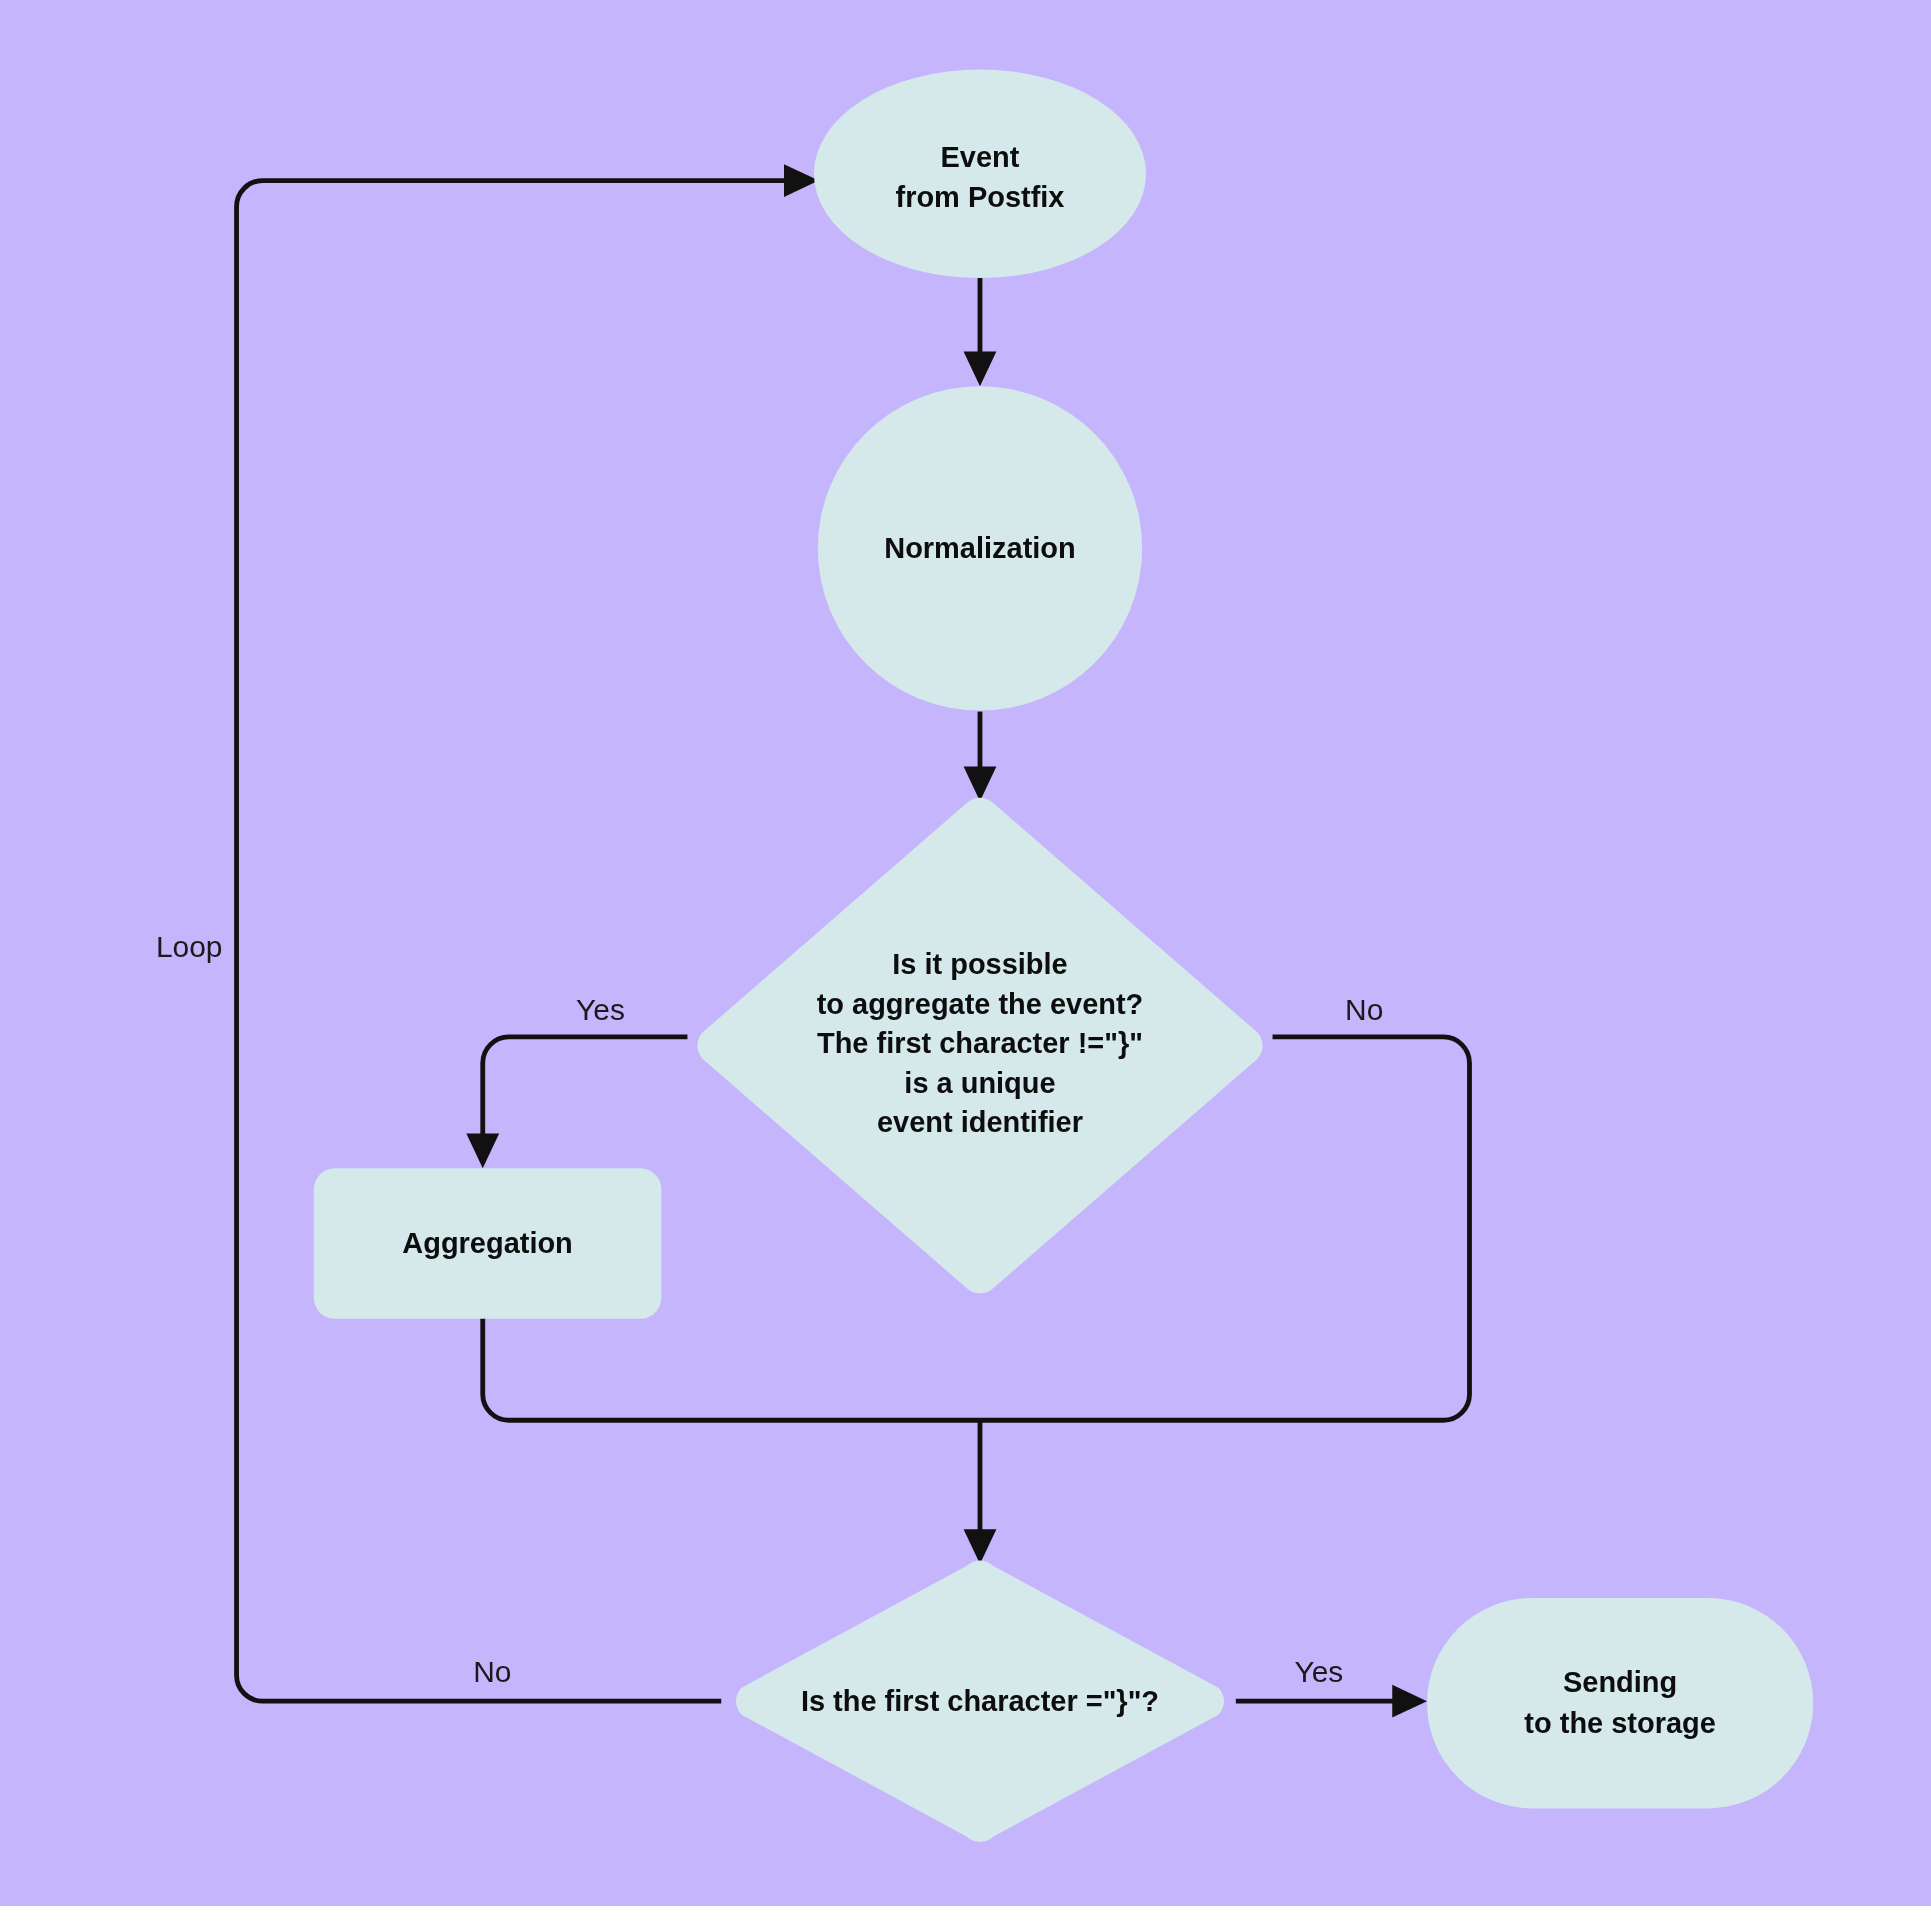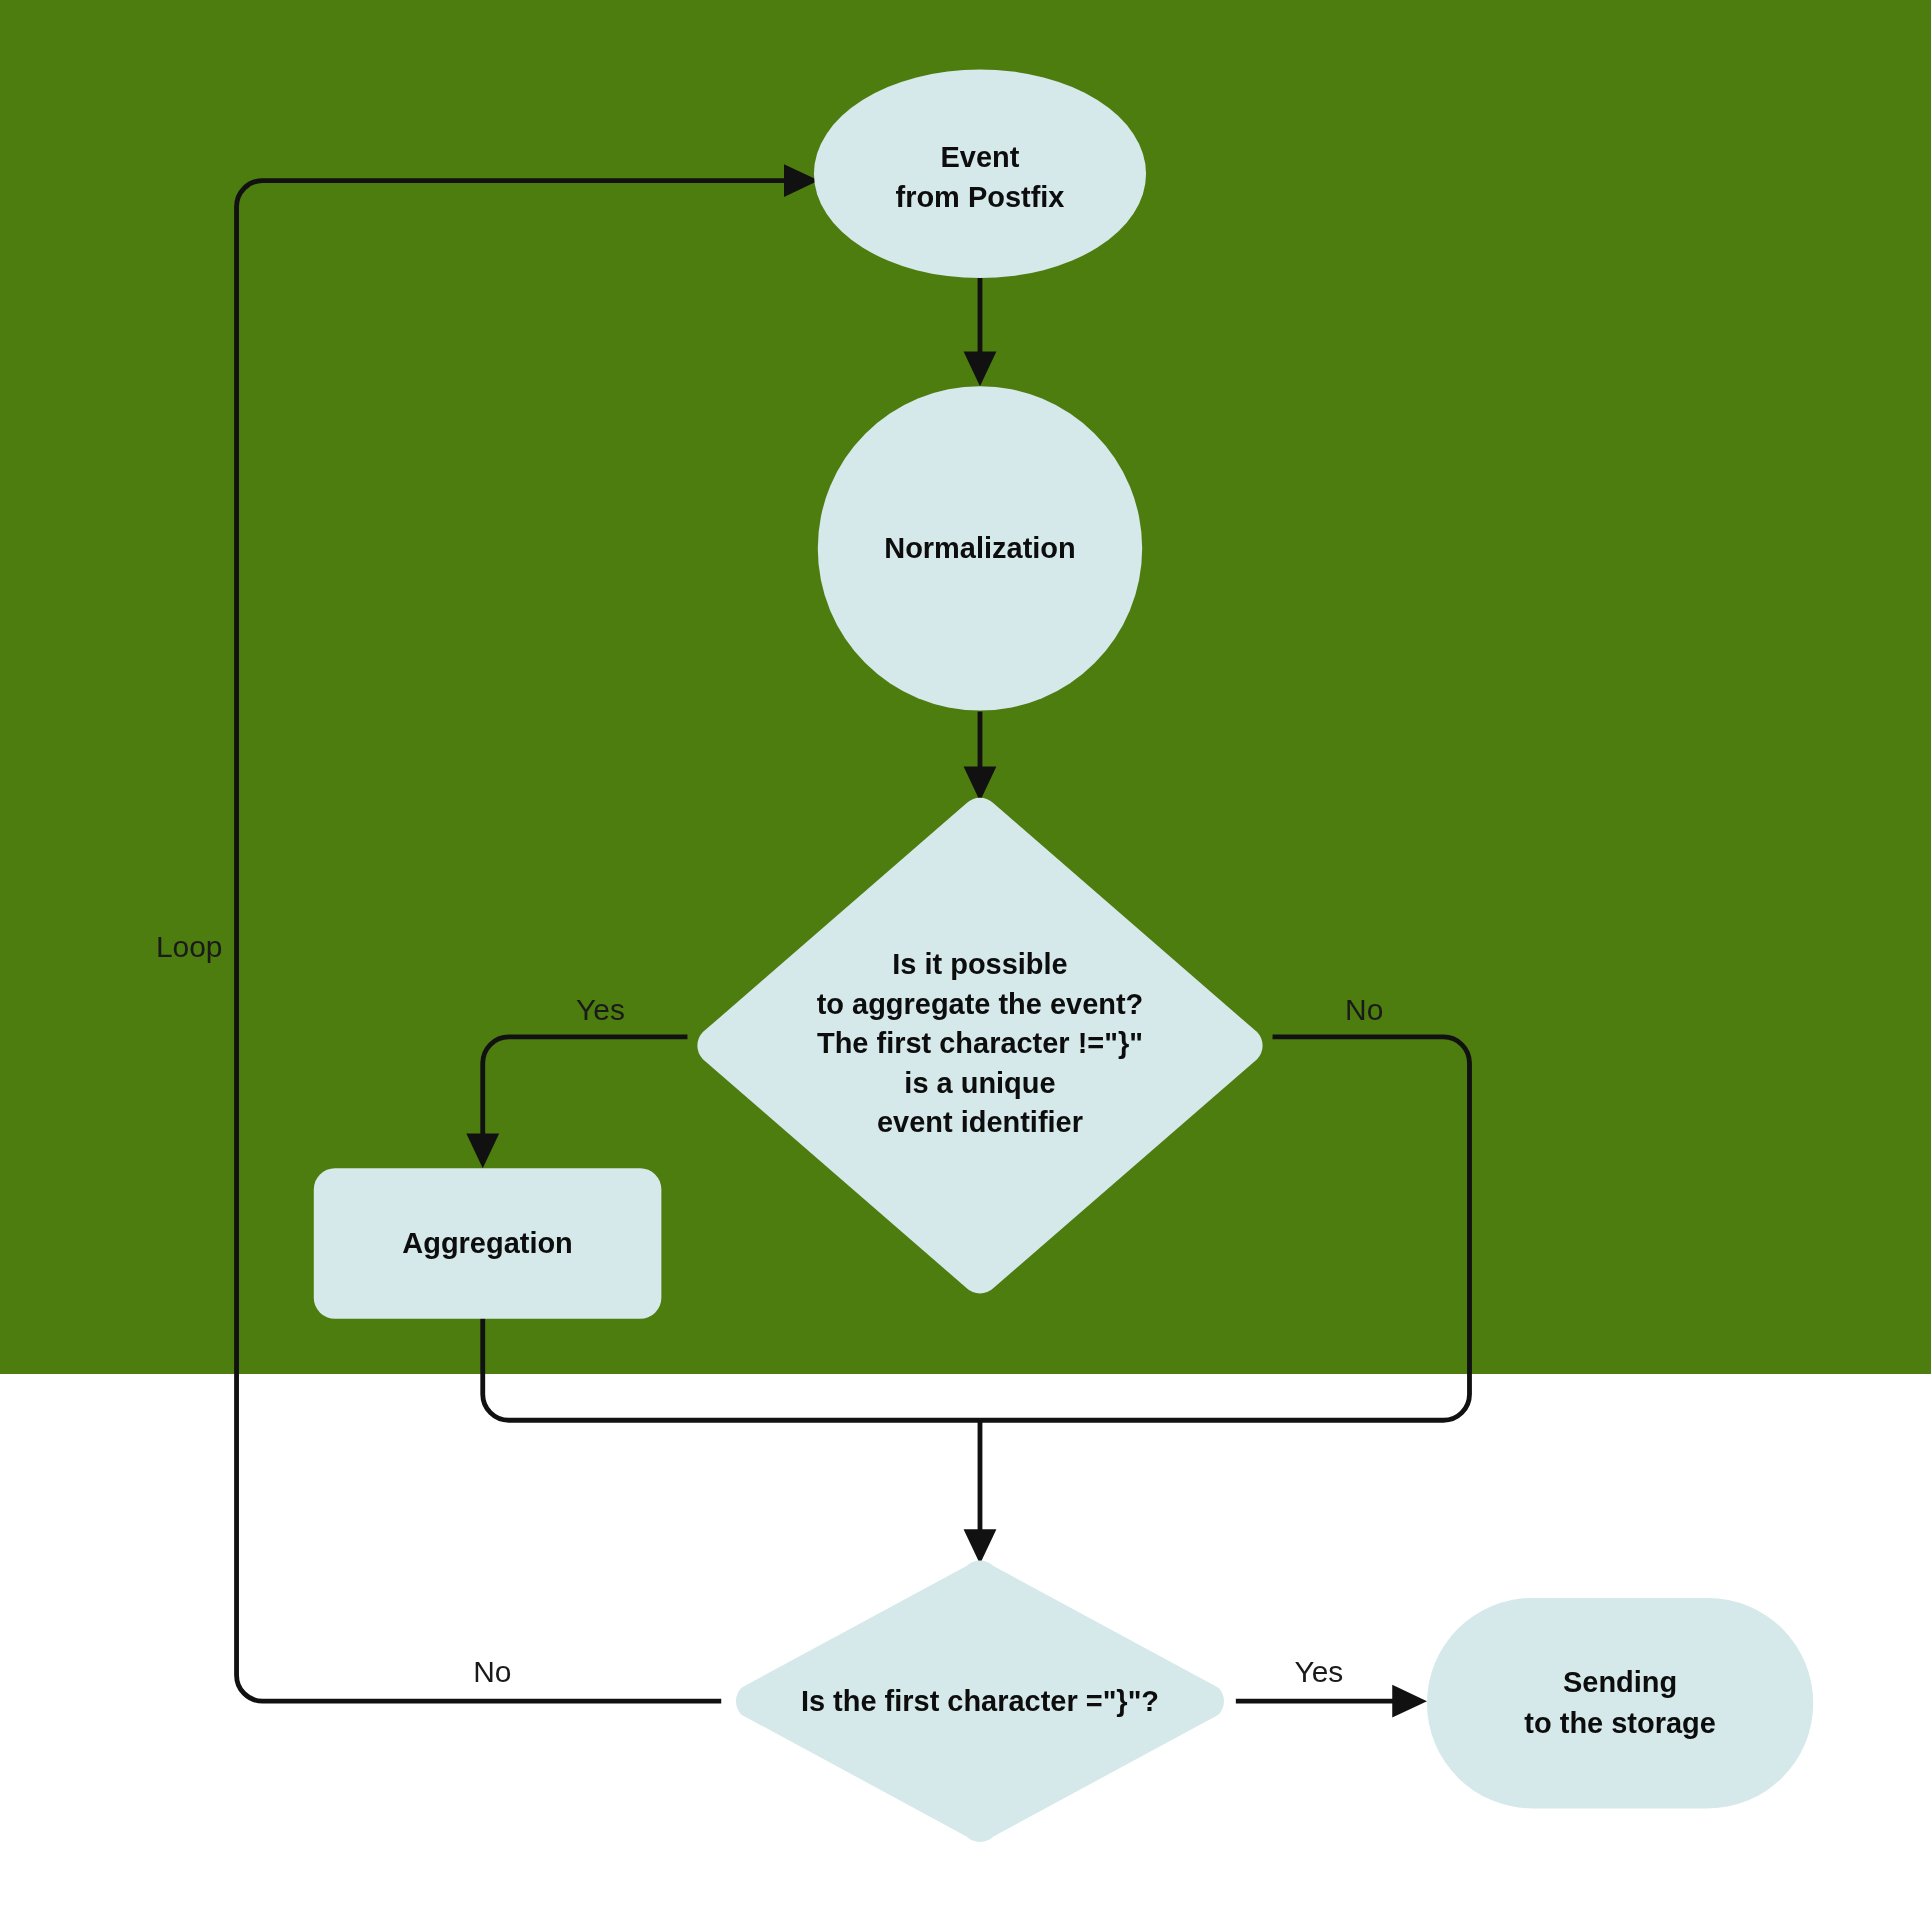--- a/index.html
+++ b/index.html
@@ -10,22 +10,22 @@
   }
   body {
     width: 1931px;
     height: 1931px;
     overflow: hidden;
     font-family: "Liberation Sans", sans-serif;
   }
   #flow-root {
     position: relative;
     width: 1931px;
-    height: 1374px;
-    background: #4d7c0f;
+    height: 1906px;
+    background: #c4b5fd;
   }
   svg#flow-svg {
     position: absolute;
     top: 0;
     left: 0;
     width: 1931px;
     height: 1931px;
     display: block;
   }
   .node-shape {

